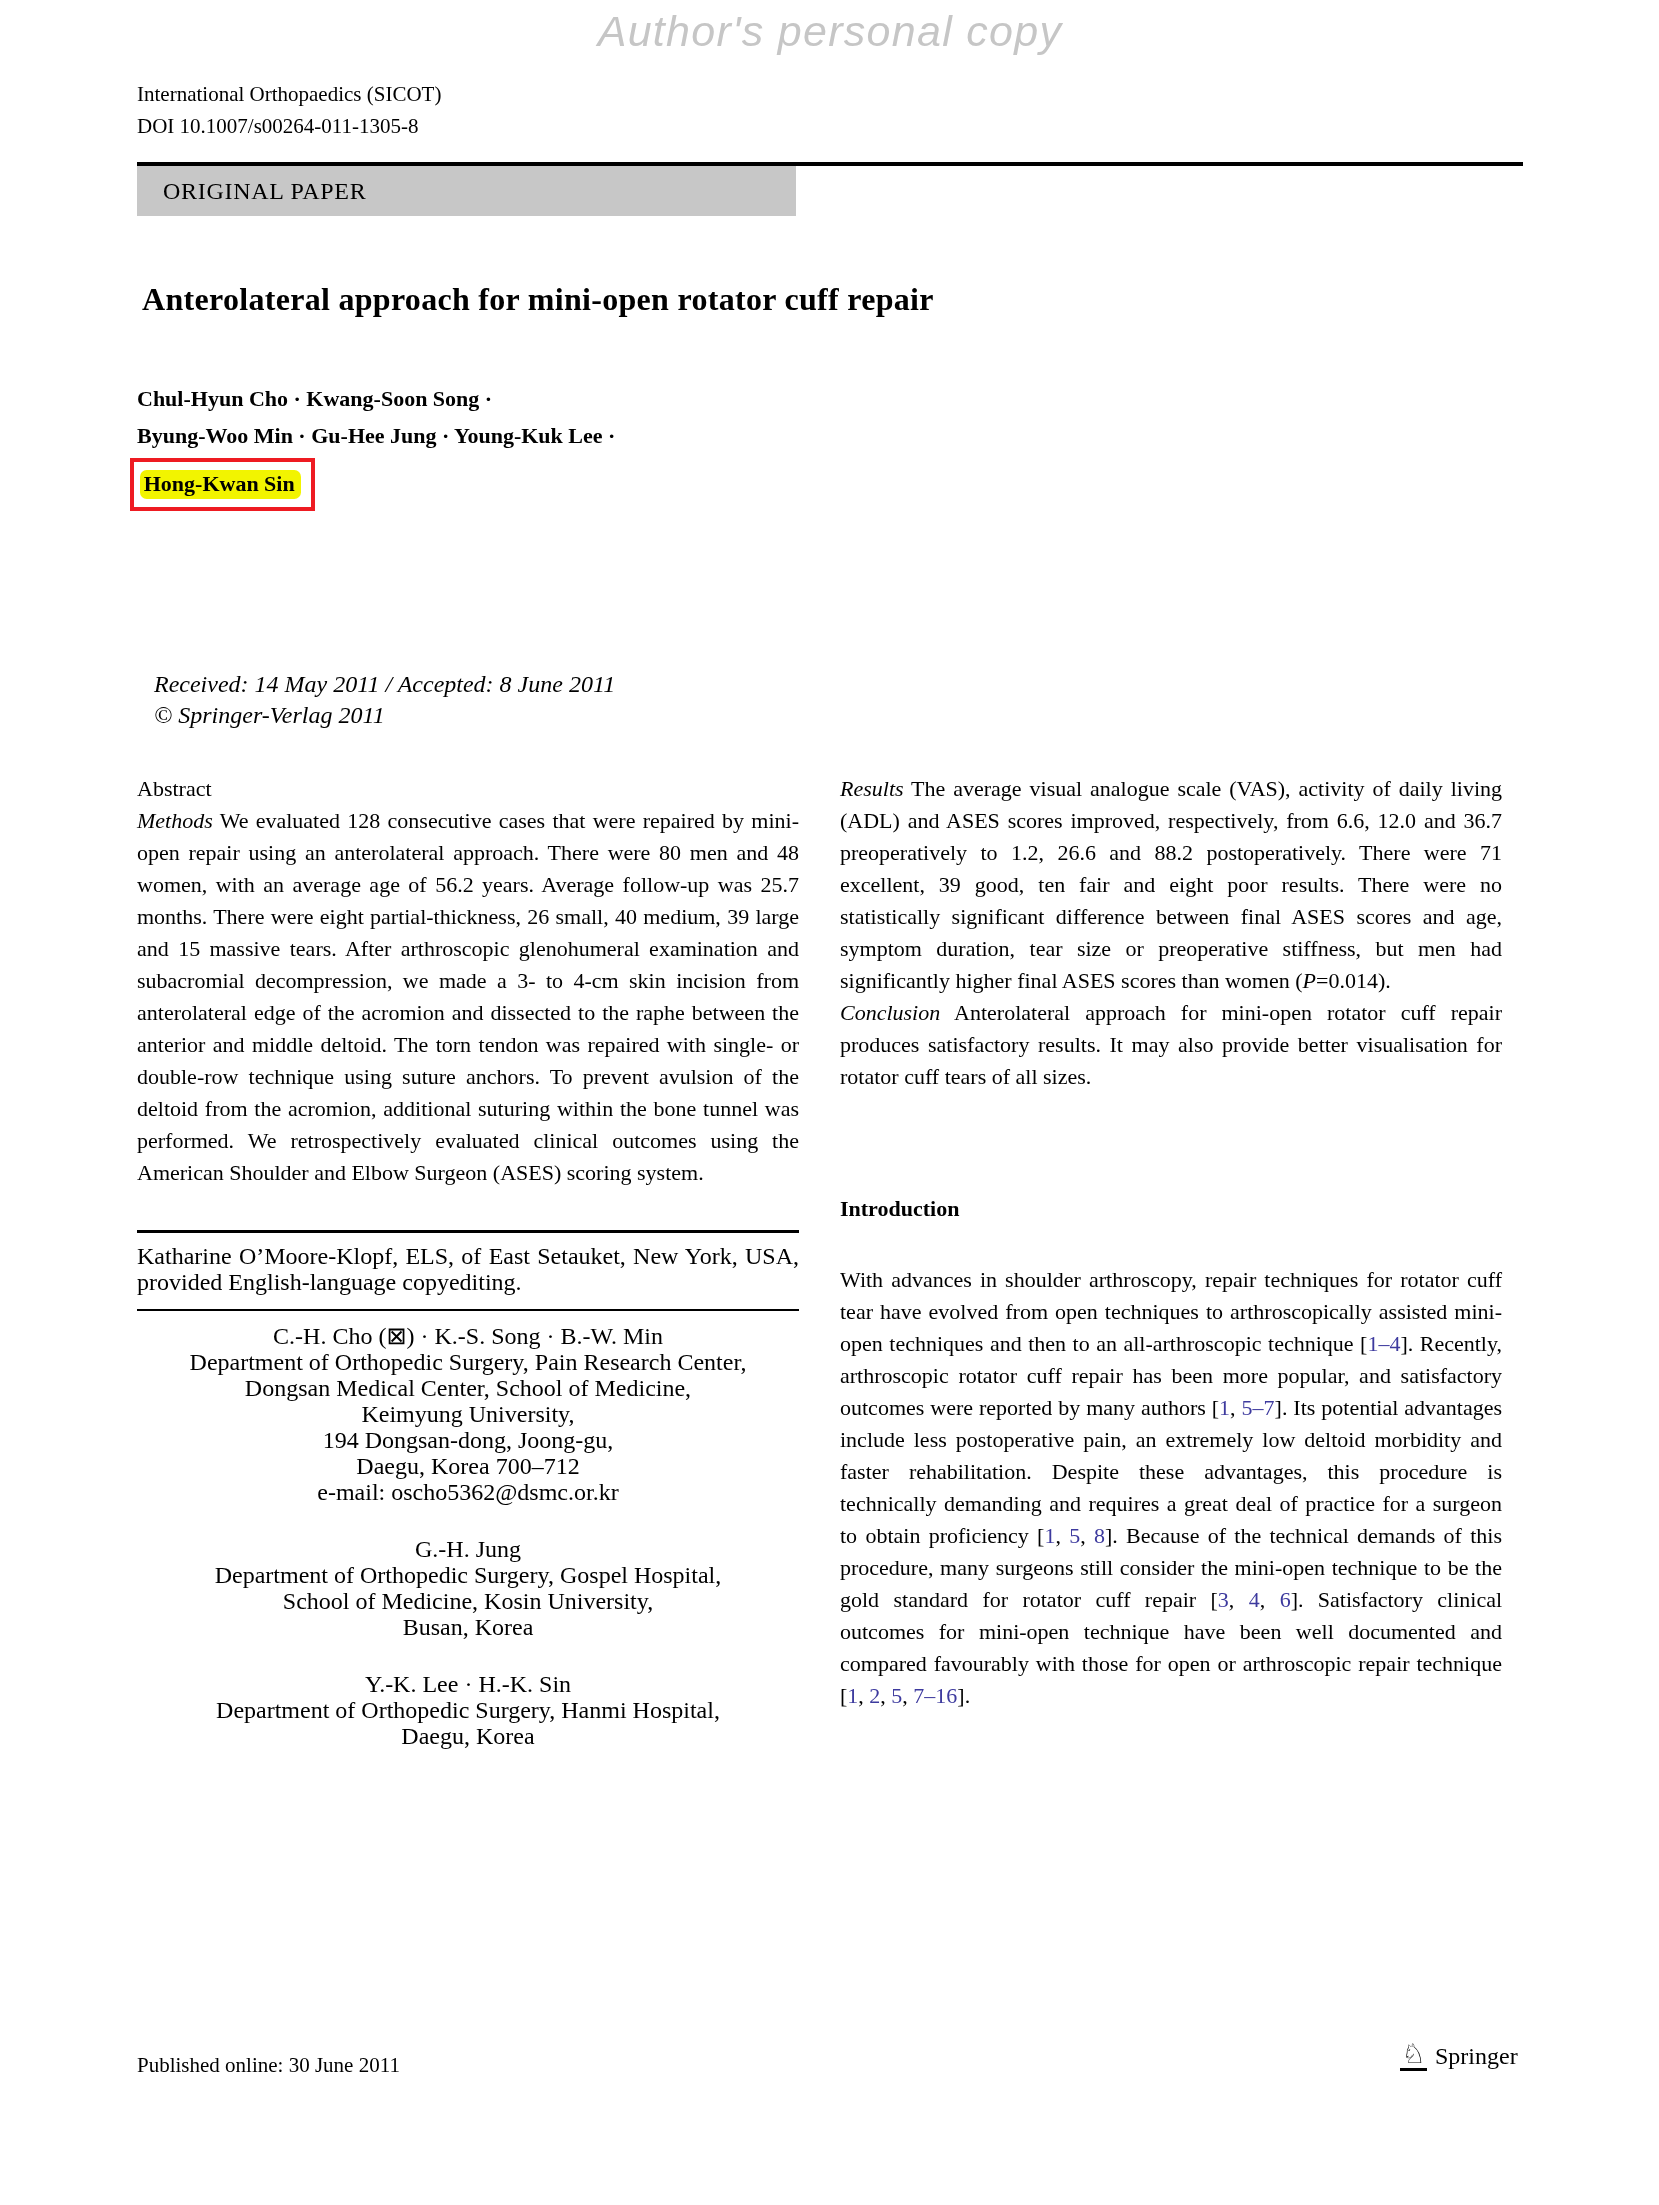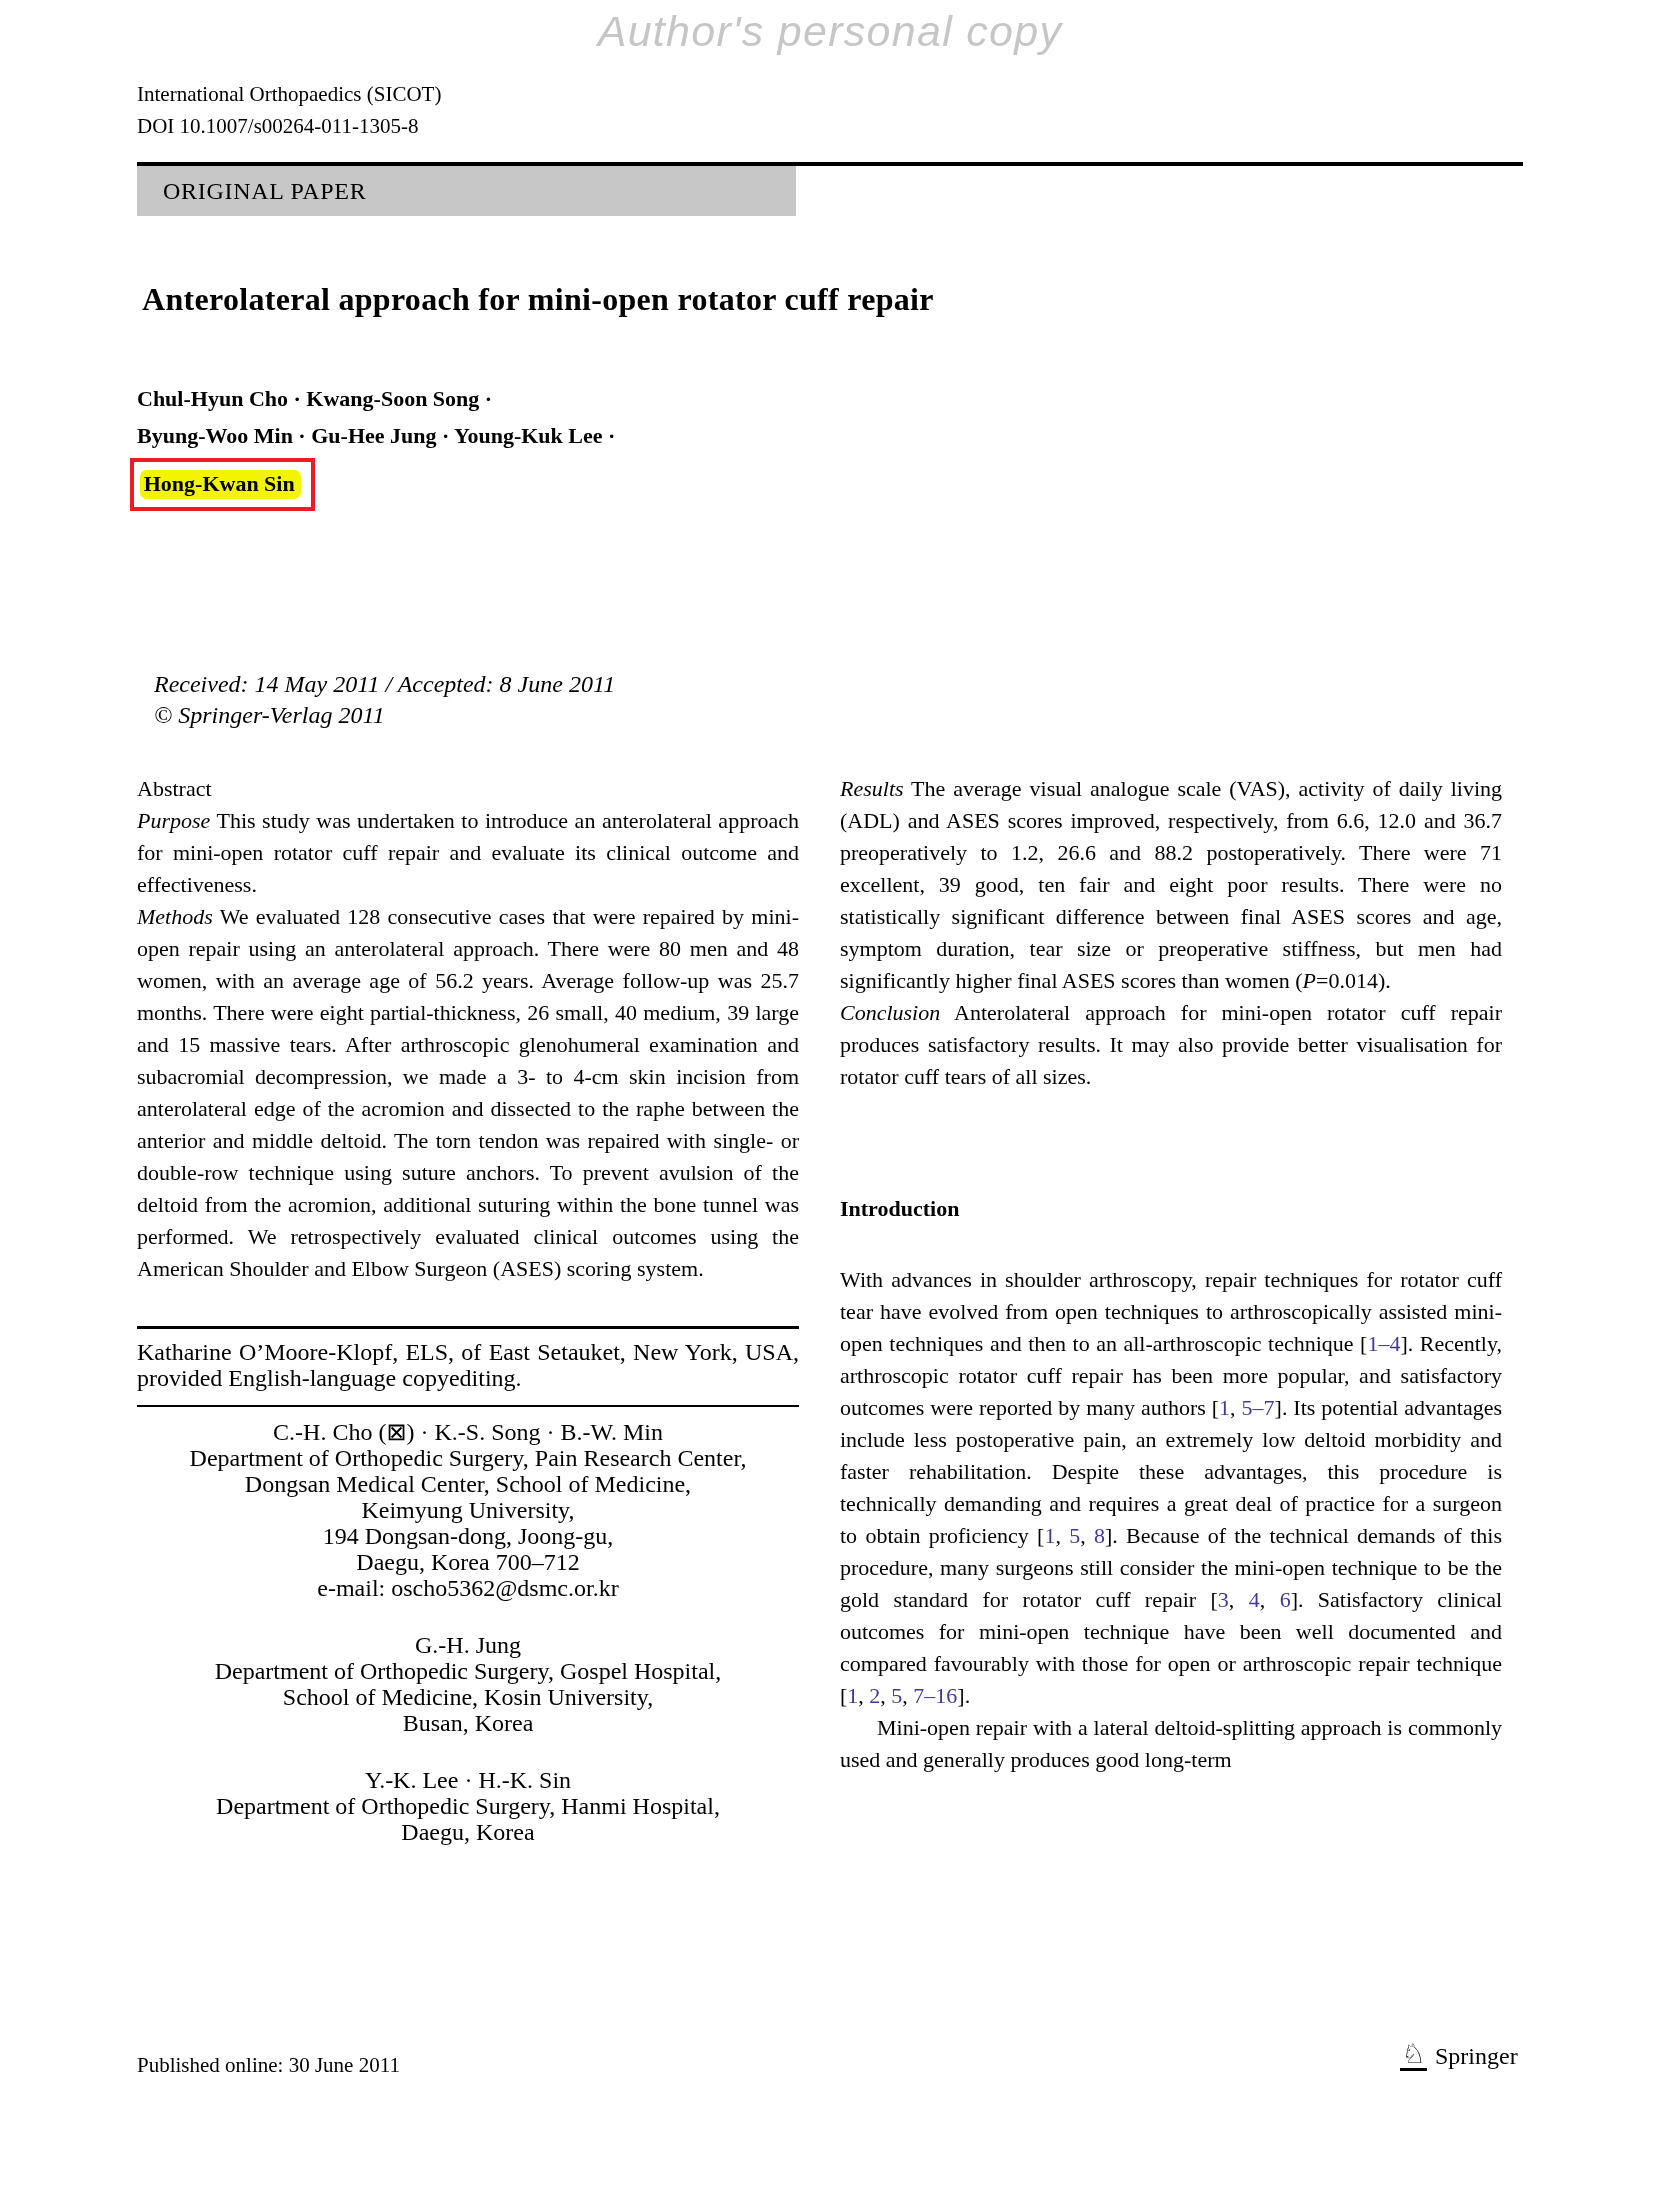--- a/index.html
+++ b/index.html
@@ -93,21 +93,20 @@
     </div>
   </div>
 
   <div class="dates">
     <div>Received: 14 May 2011 / Accepted: 8 June 2011</div>
     <div>© Springer-Verlag 2011</div>
   </div>
 
   <div class="col col-left">
     <div class="par-heading">Abstract</div>
-    <p class="body-par"><span class="seg-i">Purpose</span><span> This study was undertaken to introduce an anterolateral approach for mini-open rotator cuff repair and evaluate its clinical outcome and effectiveness.</span></p>
     <p class="body-par"><span class="seg-i">Methods</span><span> We evaluated 128 consecutive cases that were repaired by mini-open repair using an anterolateral approach. There were 80 men and 48 women, with an average age of 56.2 years. Average follow-up was 25.7 months. There were eight partial-thickness, 26 small, 40 medium, 39 large and 15 massive tears. After arthroscopic glenohumeral examination and subacromial decompression, we made a 3- to 4-cm skin incision from anterolateral edge of the acromion and dissected to the raphe between the anterior and middle deltoid. The torn tendon was repaired with single- or double-row technique using suture anchors. To prevent avulsion of the deltoid from the acromion, additional suturing within the bone tunnel was performed. We retrospectively evaluated clinical outcomes using the American Shoulder and Elbow Surgeon (ASES) scoring system.</span></p>
 
     <div class="footnotes">
       <hr class="fn-rule">
       <p class="fn-note">Katharine O’Moore-Klopf, ELS, of East Setauket, New York, USA, provided English-language copyediting.</p>
       <hr class="fn-rule">
       <div class="affil">
           <div>C.-H. Cho (⊠) · K.-S. Song · B.-W. Min</div>
           <div>Department of Orthopedic Surgery, Pain Research Center,</div>
           <div>Dongsan Medical Center, School of Medicine,</div>
@@ -130,21 +129,20 @@
     </div>
   </div>
 
   <div class="col col-right">
     <p class="body-par"><span class="seg-i">Results</span><span> The average visual analogue scale (VAS), activity of daily living (ADL) and ASES scores improved, respectively, from 6.6, 12.0 and 36.7 preoperatively to 1.2, 26.6 and 88.2 postoperatively. There were 71 excellent, 39 good, ten fair and eight poor results. There were no statistically significant difference between final ASES scores and age, symptom duration, tear size or preoperative stiffness, but men had significantly higher final ASES scores than women (</span><span class="seg-i">P</span><span>=0.014).</span></p>
     <p class="body-par"><span class="seg-i">Conclusion</span><span> Anterolateral approach for mini-open rotator cuff repair produces satisfactory results. It may also provide better visualisation for rotator cuff tears of all sizes.</span></p>
 
     <div class="sec-heading">Introduction</div>
 
     <p class="body-par"><span>With advances in shoulder arthroscopy, repair techniques for rotator cuff tear have evolved from open techniques to arthroscopically assisted mini-open techniques and then to an all-arthroscopic technique [</span><span class="seg-c">1–4</span><span>]. Recently, arthroscopic rotator cuff repair has been more popular, and satisfactory outcomes were reported by many authors [</span><span class="seg-c">1</span><span>, </span><span class="seg-c">5–7</span><span>]. Its potential advantages include less postoperative pain, an extremely low deltoid morbidity and faster rehabilitation. Despite these advantages, this procedure is technically demanding and requires a great deal of practice for a surgeon to obtain proficiency [</span><span class="seg-c">1</span><span>, </span><span class="seg-c">5</span><span>, </span><span class="seg-c">8</span><span>]. Because of the technical demands of this procedure, many surgeons still consider the mini-open technique to be the gold standard for rotator cuff repair [</span><span class="seg-c">3</span><span>, </span><span class="seg-c">4</span><span>, </span><span class="seg-c">6</span><span>]. Satisfactory clinical outcomes for mini-open technique have been well documented and compared favourably with those for open or arthroscopic repair technique [</span><span class="seg-c">1</span><span>, </span><span class="seg-c">2</span><span>, </span><span class="seg-c">5</span><span>, </span><span class="seg-c">7–16</span><span>].</span></p>
-    <p class="body-par indent"><span>Mini-open repair with a lateral deltoid-splitting approach is commonly used and generally produces good long-term</span></p>
   </div>
 
   <div class="pub-online">Published online: 30 June 2011</div>
 
   <div class="springer">
     <span class="knight">
       <span class="knight-glyph">♘</span>
       <span class="knight-bar"></span>
     </span>
     <span class="springer-label">Springer</span>

